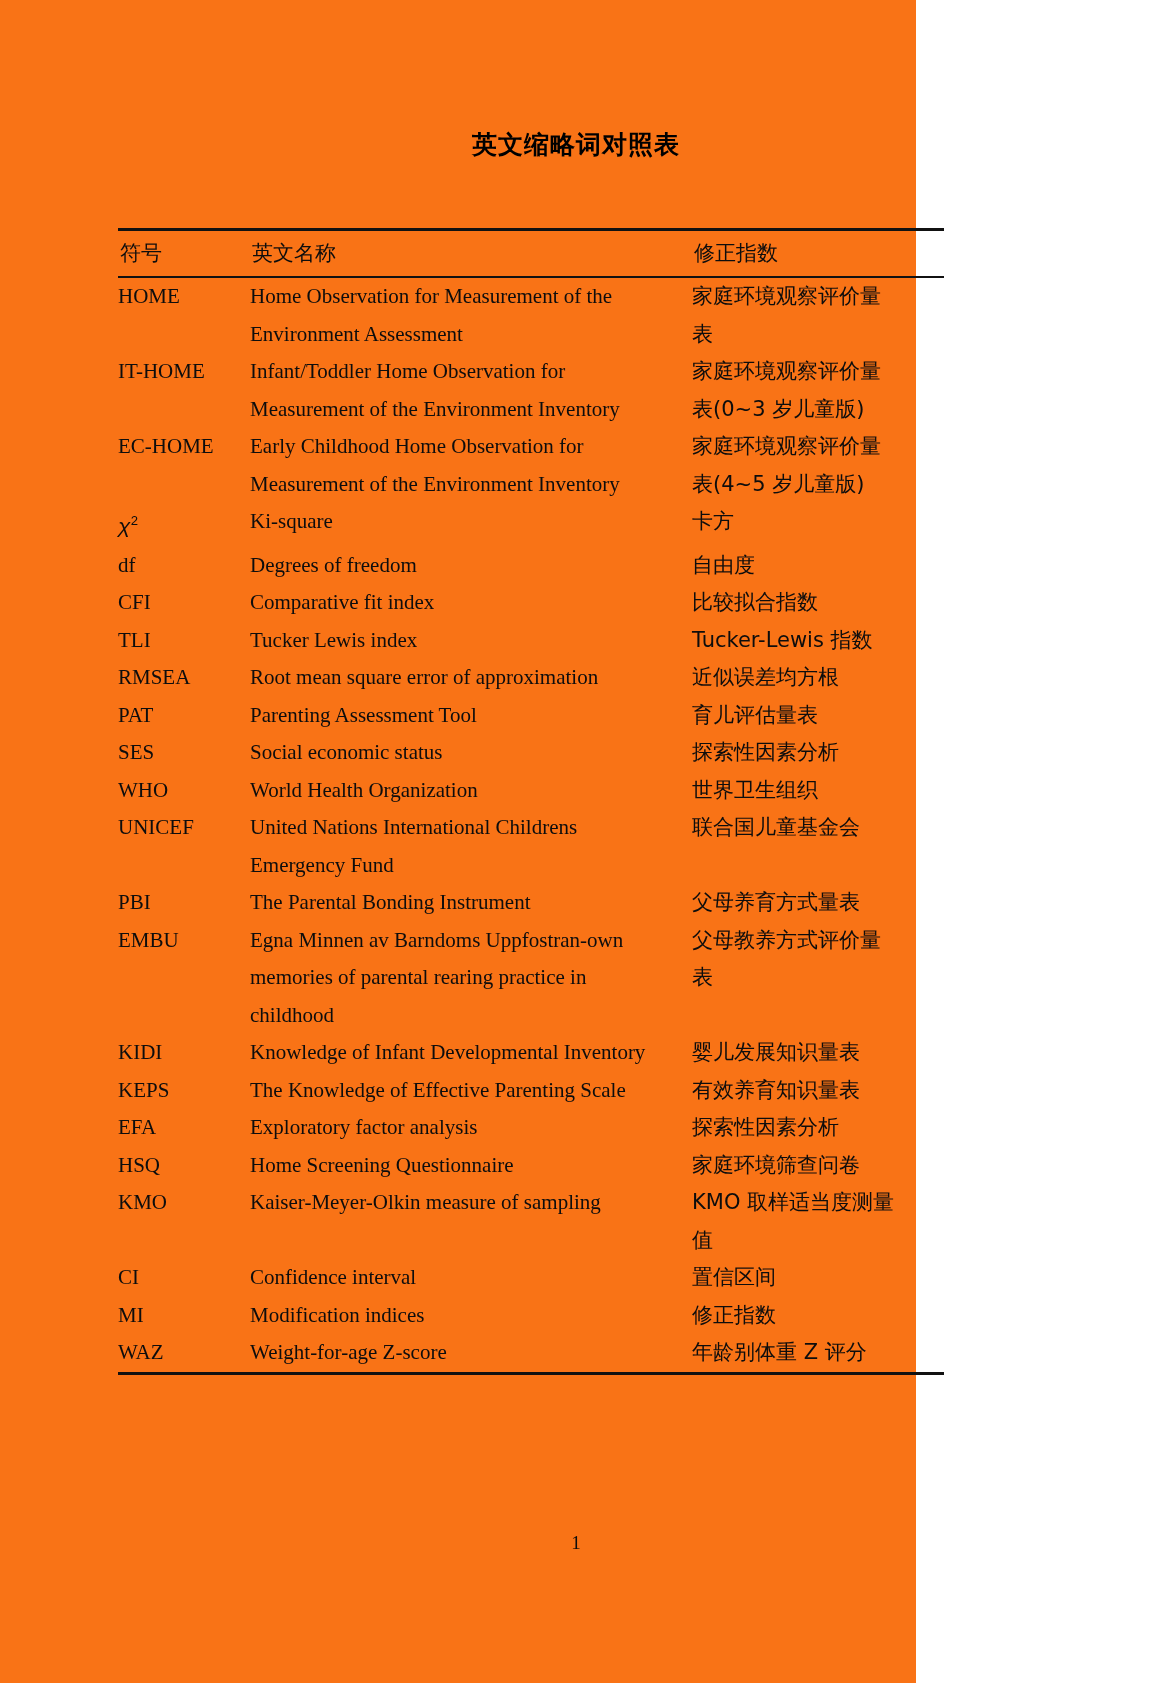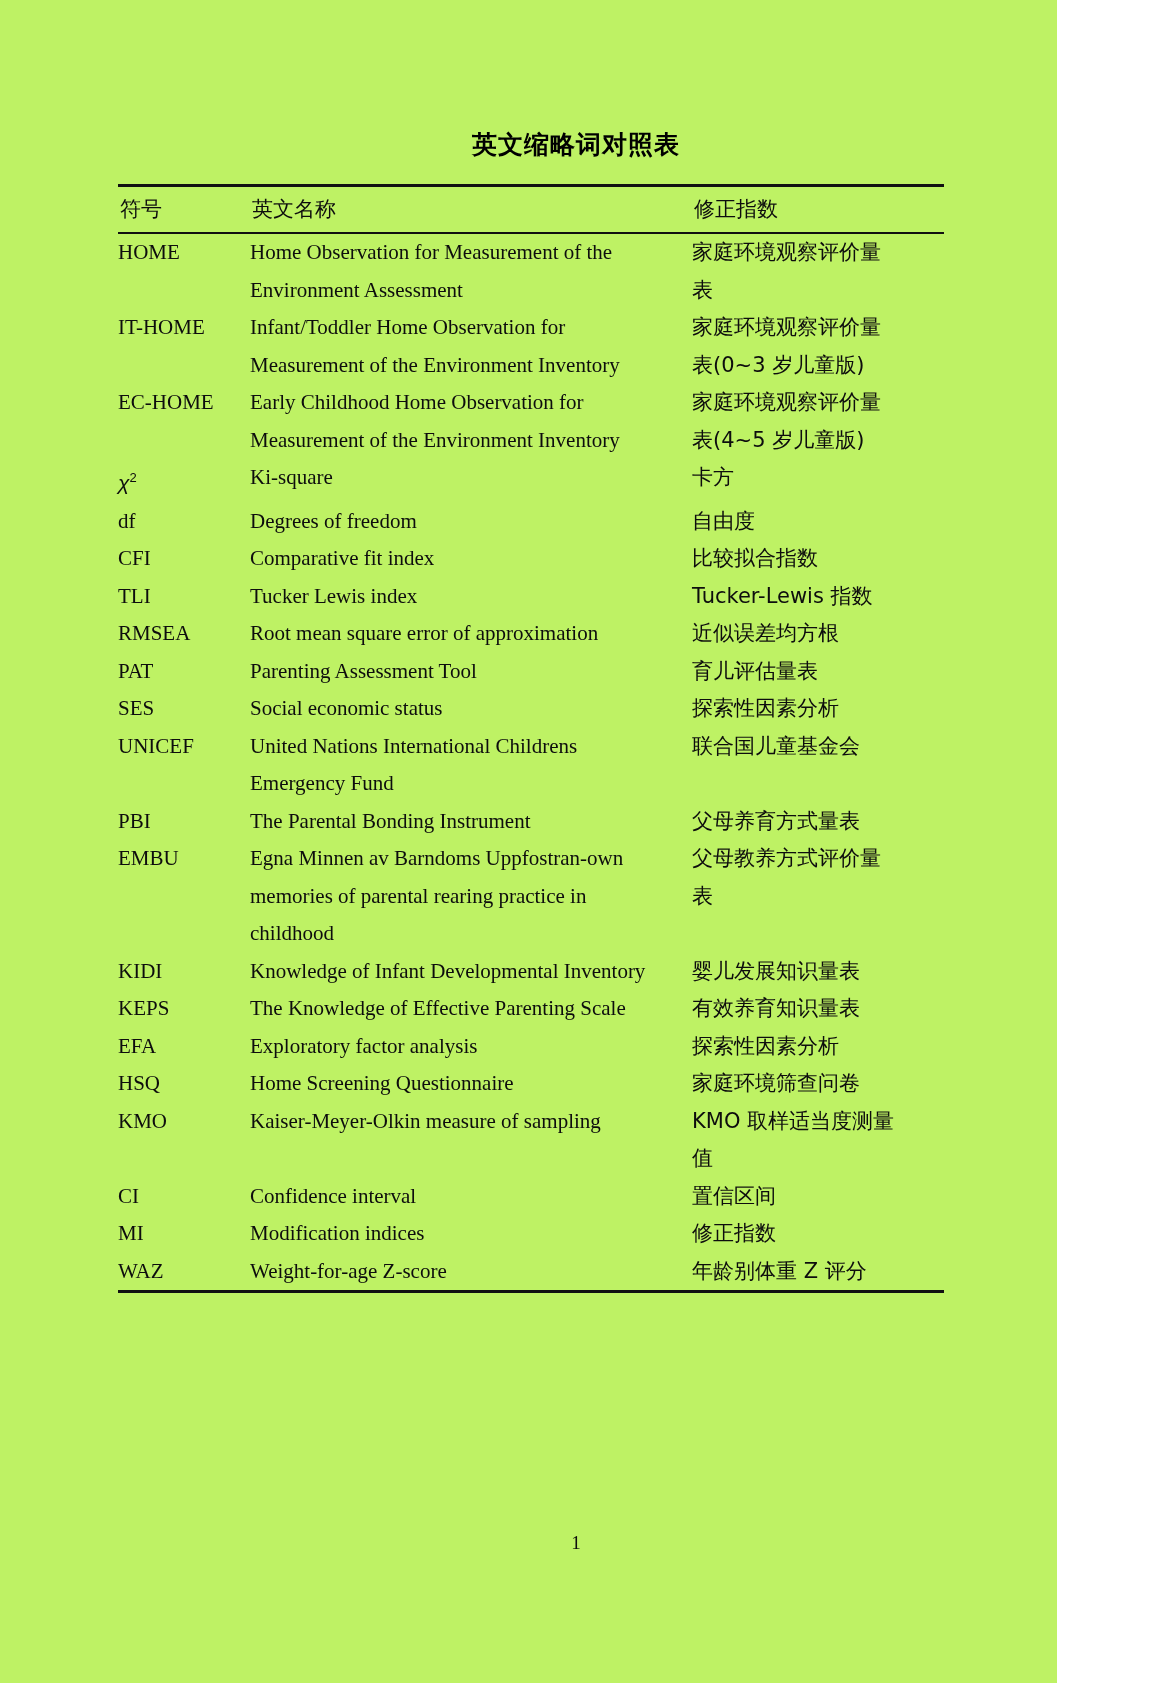--- a/index.html
+++ b/index.html
@@ -11,23 +11,23 @@
     width: 1152px;
     height: 1683px;
     font-family: "Liberation Serif", "DejaVu Serif", serif;
     color: #0d0d0d;
     position: relative;
     overflow: hidden;
   }
   .page {
     position: absolute;
     left: 0; top: 0;
-    width: 1057px;
+    width: 916px;
     height: 1683px;
-    background: #bef264;
+    background: #f97316;
   }
   .doc-title {
     position: absolute;
     left: 0;
     top: 128px;
     width: 1152px;
     text-align: center;
     font-family: "DejaVu Sans", "Liberation Sans", sans-serif;
     font-weight: bold;
     font-size: 25px;
@@ -37,20 +37,21 @@
   .table-wrap {
     position: absolute;
     left: 118px;
     top: 184px;
     width: 826px;
   }
   table.abbr {
     border-collapse: collapse;
     width: 826px;
     table-layout: fixed;
+    margin-top: 44px;
   }
   table.abbr col.c-sym   { width: 132px; }
   table.abbr col.c-en    { width: 442px; }
   table.abbr col.c-zh    { width: 252px; }
 
   table.abbr thead th {
     font-weight: normal;
     text-align: left;
     padding: 8px 2px 9px 2px;
     font-size: 21px;
@@ -83,21 +84,21 @@
   }
   td.zh {
     font-family: "DejaVu Sans", "Liberation Sans", sans-serif;
     font-size: 20px;
     padding-left: 6px;
   }
   td .ln { display: block; white-space: nowrap; }
   td .ln.blank { visibility: hidden; }
   .chi {
     font-style: italic;
-    font-family: Liberation Sans, sans-serif;
+    font-family: Liberation Mono, monospace;
   }
   .chi sup { font-size: 0.62em; font-style: normal; }
   .page-number {
     position: absolute;
     left: 0;
     top: 1532px;
     width: 1152px;
     text-align: center;
     font-size: 19px;
     font-family: "Liberation Serif", "DejaVu Serif", serif;
@@ -215,20 +216,29 @@
           <tr>
             <td class="sym">SES</td>
             <td class="en">
               <span class="ln">Social economic status</span>
             </td>
             <td class="zh">
               <span class="ln">探索性因素分析</span>
             </td>
           </tr>
           <tr>
+            <td class="sym">WHO</td>
+            <td class="en">
+              <span class="ln">World Health Organization</span>
+            </td>
+            <td class="zh">
+              <span class="ln">世界卫生组织</span>
+            </td>
+          </tr>
+          <tr>
             <td class="sym">UNICEF</td>
             <td class="en">
               <span class="ln">United Nations International Childrens</span>
               <span class="ln">Emergency Fund</span>
             </td>
             <td class="zh">
               <span class="ln">联合国儿童基金会</span>
               <span class="ln blank">&nbsp;</span>
             </td>
           </tr>

